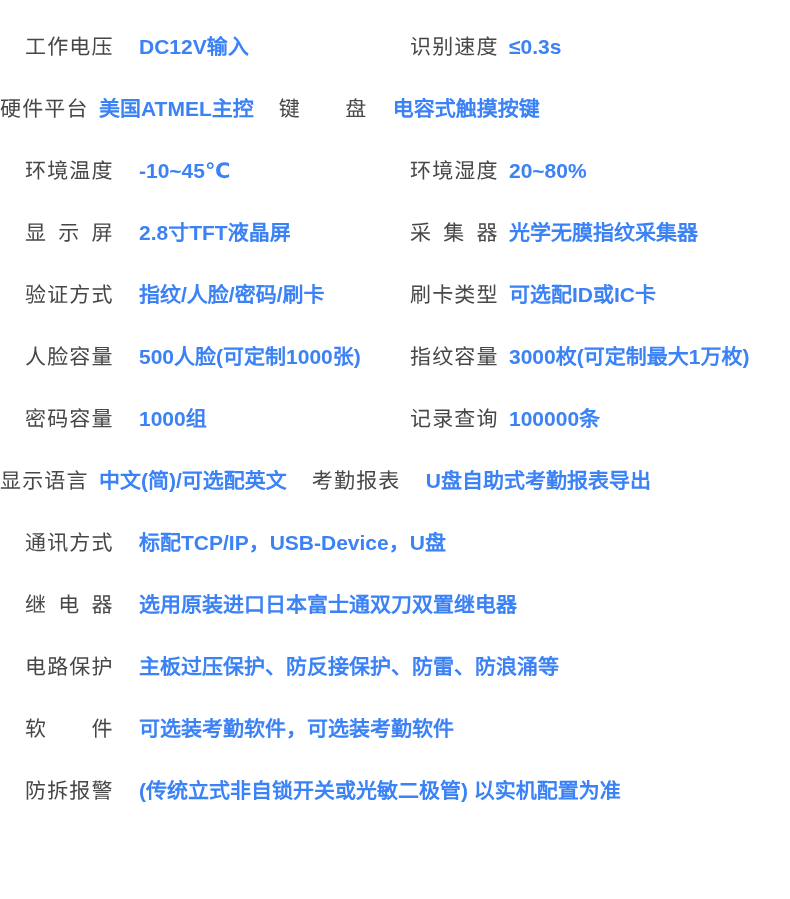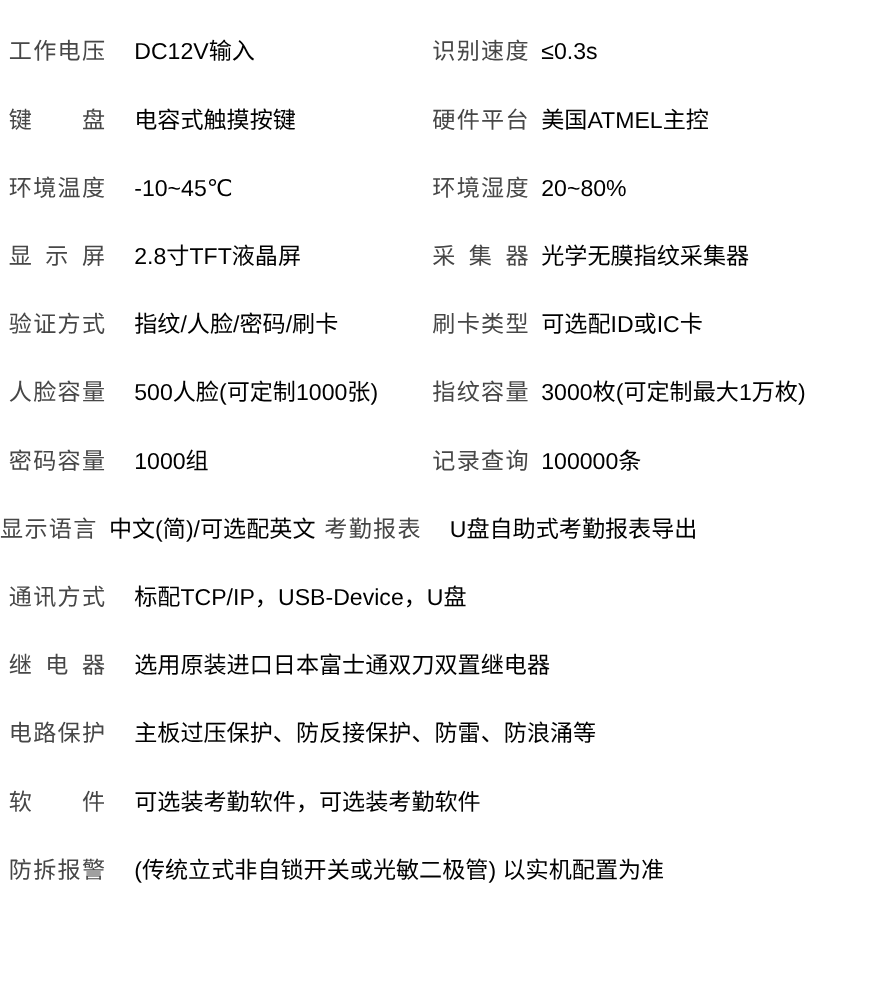--- a/index.html
+++ b/index.html
@@ -21,41 +21,41 @@
     display: flex;
     align-items: center;
     font-size: 21px;
     white-space: nowrap;
   }
   .cell {
     display: flex;
     align-items: baseline;
   }
   .cell.left {
-    margin-left: 8px;
+    margin-left: 25px;
   }
   
   .spec-row.two-col .cell.left {
     width: 385px;
     flex-shrink: 0;
   }
   .spec-label {
     display: inline-block;
     width: 88px;
     flex-shrink: 0;
     text-align: justify;
     text-align-last: justify;
     color: #474747;
     font-weight: 500;
     letter-spacing: 0.5px;
   }
   .spec-value {
     margin-left: 26px;
-    color: #000000;
-    font-weight: 400;
+    color: #3b82f6;
+    font-weight: 700;
   }
   .cell.right .spec-value {
     margin-left: 11px;
   }
 </style>
 </head>
 <body>
 
 <div class="spec-sheet">
 
@@ -64,27 +64,27 @@
       <span class="spec-label">工作电压</span>
       <span class="spec-value">DC12V输入</span>
     </div>
     <div class="cell right">
       <span class="spec-label">识别速度</span>
       <span class="spec-value">≤0.3s</span>
     </div>
   </div>
 
   <div class="spec-row two-col">
+    <div class="cell right">
+      <span class="spec-label">硬件平台</span>
+      <span class="spec-value">美国ATMEL主控</span>
+    </div>
     <div class="cell left">
       <span class="spec-label">键盘</span>
       <span class="spec-value">电容式触摸按键</span>
-    </div>
-    <div class="cell right">
-      <span class="spec-label">硬件平台</span>
-      <span class="spec-value">美国ATMEL主控</span>
     </div>
   </div>
 
   <div class="spec-row two-col">
     <div class="cell left">
       <span class="spec-label">环境温度</span>
       <span class="spec-value">-10~45℃</span>
     </div>
     <div class="cell right">
       <span class="spec-label">环境湿度</span>

